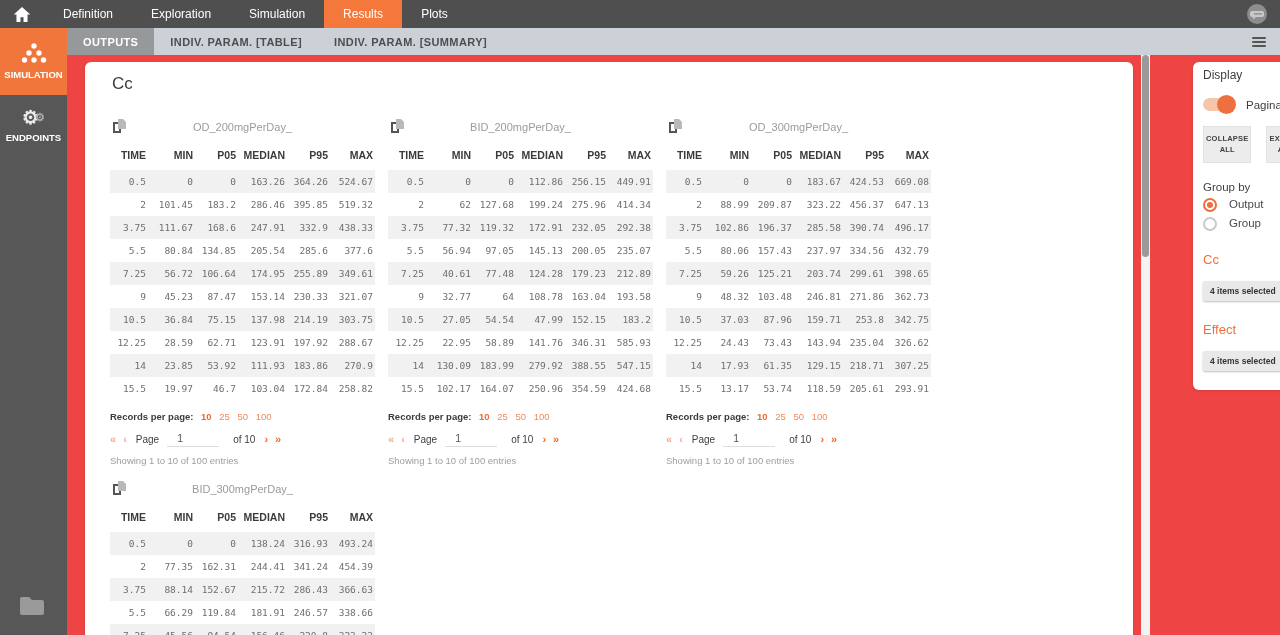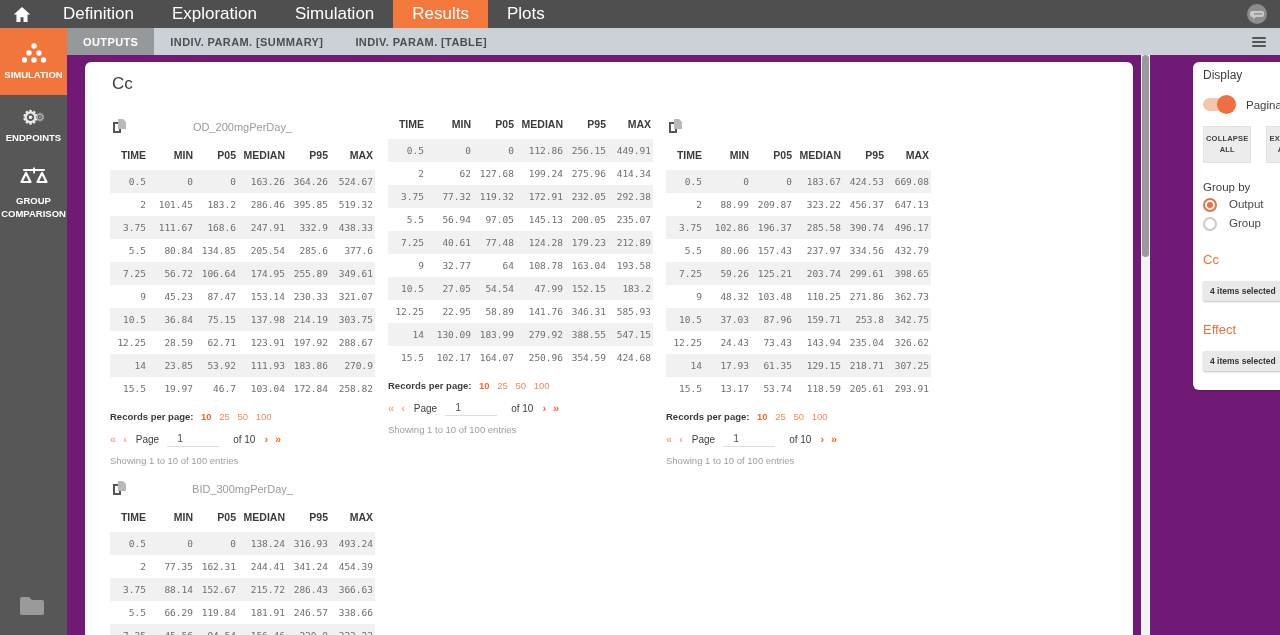--- a/index.html
+++ b/index.html
@@ -3,21 +3,21 @@
 <meta charset="utf-8">
 <style>
   *{box-sizing:border-box;margin:0;padding:0}
   html,body{width:1280px;height:635px;overflow:hidden;background:#ececec;
     font-family:"Liberation Sans",sans-serif;-webkit-font-smoothing:antialiased}
 
   
   .topbar{position:absolute;left:0;top:0;width:1280px;height:28px;background:#4f4f4f;
     display:flex;align-items:stretch;z-index:30}
   .home-btn{width:44px;display:flex;align-items:center;justify-content:center;cursor:pointer}
-  .nav-item{display:flex;align-items:center;padding:0 19px;color:#fff;font-size:17px;cursor:pointer}
+  .nav-item{display:flex;align-items:center;padding:0 19px;color:#fff;font-size:12px;cursor:pointer}
   .nav-item.active{background:#f4783b}
   .topbar-right{margin-left:auto;display:flex;align-items:center;padding-right:12px}
 
   
   .tabbar{position:absolute;left:67px;top:28px;right:0;height:27px;background:#ccd1d8;
     display:flex;align-items:stretch;z-index:20}
   .tab{display:flex;align-items:center;padding:0 16px;font-size:11px;font-weight:bold;
     letter-spacing:.4px;color:#4e4e4e;cursor:pointer}
   .tab.active{background:#95999c;color:#fff}
   .hamburger{margin-left:auto;align-self:center;margin-right:14px;cursor:pointer}
@@ -28,21 +28,21 @@
   .side-item{display:flex;flex-direction:column;align-items:center;justify-content:center;
     padding:10px 2px;color:#fff;font-size:9.5px;font-weight:bold;text-align:center;cursor:pointer;line-height:1.35}
   .side-item.active{background:#f0763c}
   .side-item .ic{margin-bottom:5px;display:flex;align-items:center;justify-content:center}
   .gear-wrap{color:#e9e9e9;line-height:1}
   .gear-big{font-size:19px}
   .gear-small{font-size:11px;color:#a9a9a9;margin-left:-4px;vertical-align:top}
   .folder-slot{position:absolute;bottom:14px;left:18px;cursor:pointer}
 
   
-  .content{position:absolute;left:67px;top:55px;right:0;bottom:0;background:#701a75}
+  .content{position:absolute;left:67px;top:55px;right:0;bottom:0;background:#ef4444}
   .main-card{position:absolute;left:18px;top:7px;width:1048px;height:900px;background:#fff;
     border-radius:6px;box-shadow:0 1px 3px rgba(0,0,0,.13);padding:8px 24px 0 25px}
   .page-title{font-size:17px;color:#3c3c3c;margin:4px 0 0 2px}
   .tables-wrap{display:flex;flex-wrap:wrap;column-gap:13px;row-gap:14px;margin-top:24px}
 
   .tbl-block{width:265px}
   .tbl-head{position:relative;height:18px;margin-bottom:13px}
   .copy-btn{position:absolute;left:2px;top:0;cursor:pointer}
   .tbl-title{display:block;text-align:center;font-size:11px;color:#9b9b9b;padding-top:3px}
 
@@ -112,22 +112,22 @@
     <svg width="22" height="22" viewBox="0 0 22 22" style="cursor:pointer">
       <circle cx="11" cy="11" r="10" fill="#8d8d8d"></circle>
       <path d="M6 8 h10 a2 2 0 0 1 2 2 v2 a2 2 0 0 1 -2 2 h-6 l-3 2.4 v-2.4 h-1 a2 2 0 0 1 -2 -2 v-2 a2 2 0 0 1 2 -2 z" fill="#c9c9c9"></path>
       <rect x="8" y="10.2" width="8" height="1.4" fill="#8d8d8d"></rect>
     </svg>
   </div>
 </div>
 
 <div class="tabbar">
   <div class="tab active">OUTPUTS</div>
+  <div class="tab">INDIV. PARAM. [TABLE]</div>
   <div class="tab">INDIV. PARAM. [SUMMARY]</div>
-  <div class="tab">INDIV. PARAM. [TABLE]</div>
   <div class="hamburger">
       <div></div>
       <div></div>
       <div></div>
     </div>
 </div>
 
 <div class="sidebar">
   <div class="side-item active" style="height:67px">
     <span class="ic">
@@ -141,31 +141,20 @@
       </svg>
     </span>
     <span>SIMULATION</span>
   </div>
   <div class="side-item" style="height:62px">
     <span class="ic gear-wrap">
       <span class="gear-big">⚙</span>
         <span class="gear-small">⚙</span>
     </span>
     <span>ENDPOINTS</span>
-  </div>
-  <div class="side-item" style="height:72px">
-    <span class="ic">
-      <svg width="30" height="24" viewBox="0 0 30 24">
-        <rect x="4" y="3" width="22" height="2" rx="1" fill="#fff"></rect>
-        <rect x="14.2" y="1.5" width="1.8" height="6" fill="#fff"></rect>
-        <path d="M7 7 L11.5 16 H2.5 Z" fill="none" stroke="#fff" stroke-width="2.2" stroke-linejoin="round"></path>
-        <path d="M23 7 L27.5 16 H18.5 Z" fill="none" stroke="#fff" stroke-width="2.2" stroke-linejoin="round"></path>
-      </svg>
-    </span>
-    <span>GROUP COMPARISON</span>
   </div>
   <div class="folder-slot">
     <svg width="28" height="22" viewBox="0 0 28 22">
       <path d="M2 4 a2 2 0 0 1 2-2 h7 l3 3 h10 a2 2 0 0 1 2 2 v11 a2 2 0 0 1 -2 2 H4 a2 2 0 0 1 -2-2 Z" fill="#9a9a9a"></path>
     </svg>
   </div>
 </div>
 
 <div class="content">
 
@@ -301,20 +290,29 @@
             <input class="pg-input" value="1" style="">
             <span class="pg-of">of 10</span>
             <span class="pg-btn">›</span>
             <span class="pg-btn">»</span>
           </div>
           <div class="showing">Showing 1 to 10 of 100 entries</div>
         </div>
       </div>
 
       <div class="tbl-block">
+        <div class="tbl-head">
+          <span class="copy-btn">
+            <svg width="15" height="16" viewBox="0 0 15 16">
+              <path d="M2 5 H8 V14 H2 Z" fill="none" stroke="#555" stroke-width="2"></path>
+              <path d="M6 1 H11 L14 4 V11 H6 Z" fill="#b9b9b9"></path>
+            </svg>
+          </span>
+          <span class="tbl-title">BID_200mgPerDay_</span>
+        </div>
         <table class="ptable">
           <colgroup>
               <col style="width:38px">
               <col style="width:47px">
               <col style="width:43px">
               <col style="width:49px">
               <col style="width:43px">
               <col style="width:45px">
             </colgroup>
           <thead>
@@ -432,20 +430,21 @@
       </div>
 
       <div class="tbl-block">
         <div class="tbl-head">
           <span class="copy-btn">
             <svg width="15" height="16" viewBox="0 0 15 16">
               <path d="M2 5 H8 V14 H2 Z" fill="none" stroke="#555" stroke-width="2"></path>
               <path d="M6 1 H11 L14 4 V11 H6 Z" fill="#b9b9b9"></path>
             </svg>
           </span>
+          <span class="tbl-title">OD_300mgPerDay_</span>
         </div>
         <table class="ptable">
           <colgroup>
               <col style="width:38px">
               <col style="width:47px">
               <col style="width:43px">
               <col style="width:49px">
               <col style="width:43px">
               <col style="width:45px">
             </colgroup>
@@ -497,21 +496,21 @@
                 <td>59.26</td>
                 <td>125.21</td>
                 <td>203.74</td>
                 <td>299.61</td>
                 <td>398.65</td>
               </tr>
               <tr>
                 <td>9</td>
                 <td>48.32</td>
                 <td>103.48</td>
-                <td>110.25</td>
+                <td>246.81</td>
                 <td>271.86</td>
                 <td>362.73</td>
               </tr>
               <tr>
                 <td>10.5</td>
                 <td>37.03</td>
                 <td>87.96</td>
                 <td>159.71</td>
                 <td>253.8</td>
                 <td>342.75</td>

